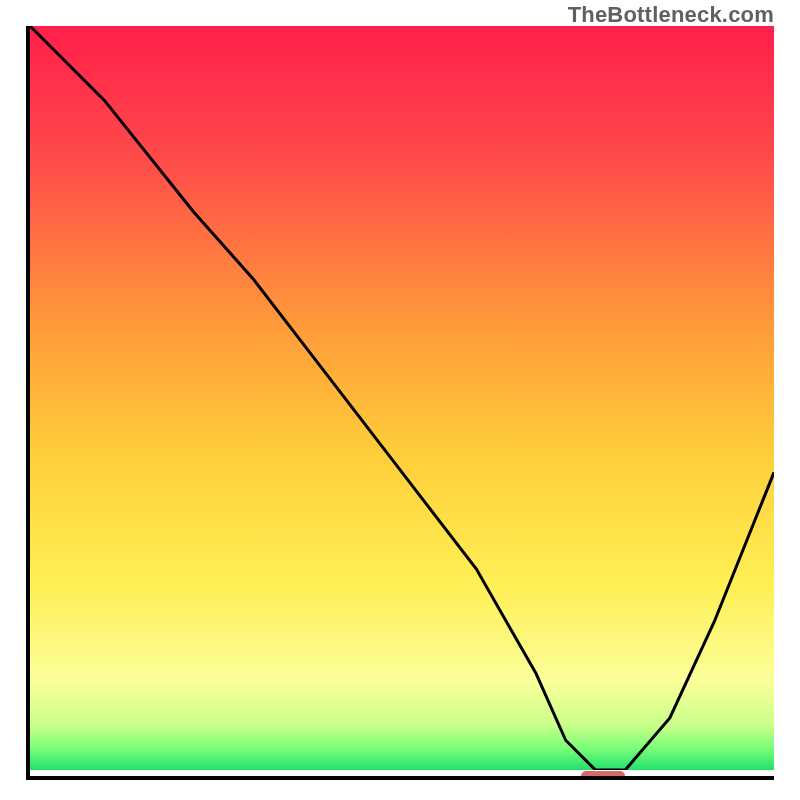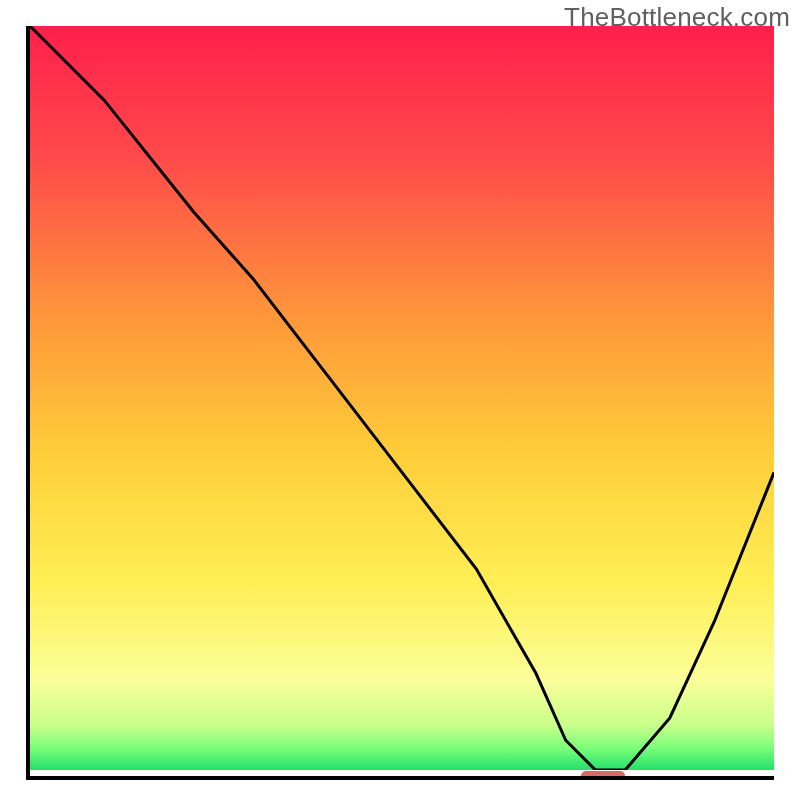--- a/index.html
+++ b/index.html
@@ -11,23 +11,23 @@
     font-family: Arial, Helvetica, sans-serif;
   }
   .stage {
     position: relative;
     width: 800px;
     height: 800px;
   }
   .watermark {
     position: absolute;
     top: 2px;
-    right: 10px;
-    font-size: 26px;
-    font-weight: 400;
+    right: 26px;
+    font-size: 22px;
+    font-weight: 700;
     color: #606060;
     letter-spacing: 0.2px;
   }
   .plot-frame {
     position: absolute;
     left: 26px;
     top: 26px;
     width: 748px;
     height: 754px;
     border-left: 4px solid #000;

